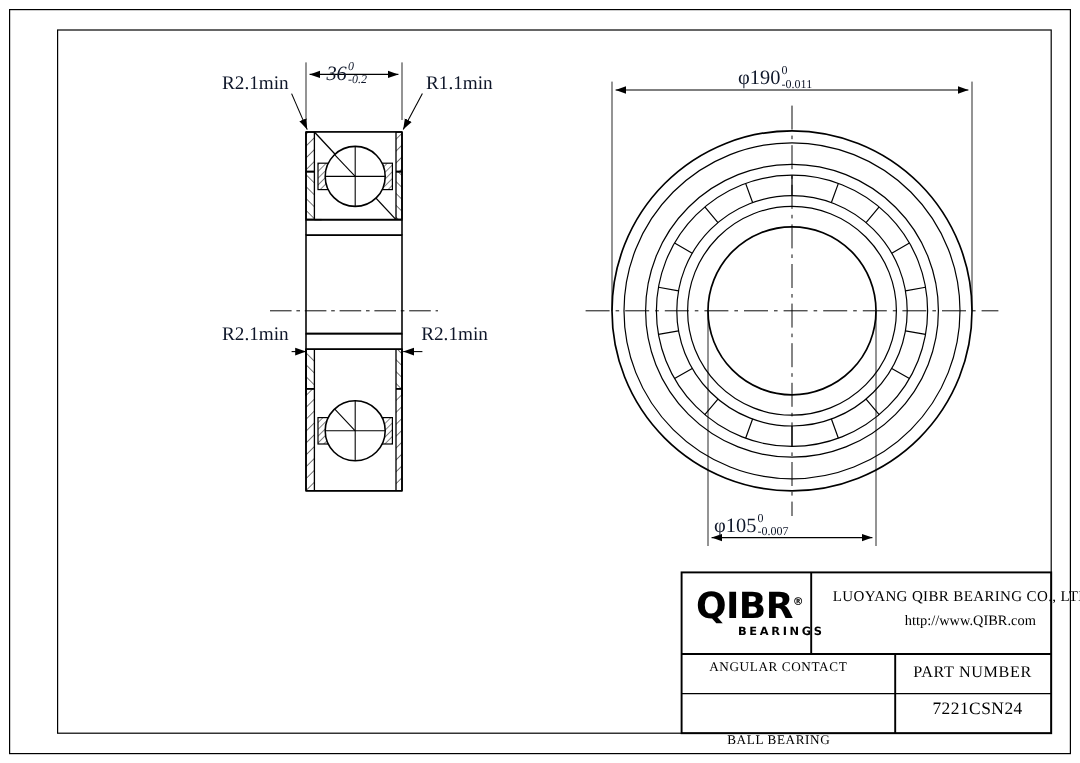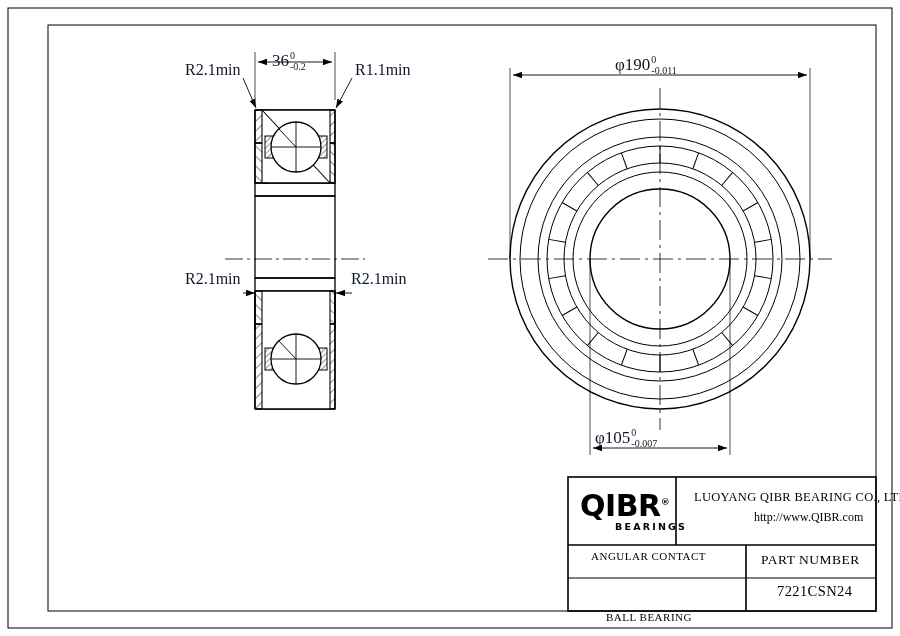--- a/index.html
+++ b/index.html
@@ -244,21 +244,21 @@
   <g>
     <rect x="568" y="477" width="308" height="134" fill="none" stroke="#000" stroke-width="1.6"></rect>
     <path d="M568,545 L876,545" stroke="#000" stroke-width="1.6"></path>
     <path d="M676,477 L676,545" stroke="#000" stroke-width="1.6"></path>
     <path d="M746,545 L746,611" stroke="#000" stroke-width="1.6"></path>
     <path d="M568,578 L746,578" stroke="#000" stroke-width="1"></path>
     <path d="M746,578 L876,578" stroke="#000" stroke-width="1"></path>
   </g>
 </svg>
 
-<div class="label dim-main" style="left:272px; top:52px;">
+<div class="label dim-main" style="left:272px; top:52px;font-style:italic;">
   <span>36</span><span class="tolstack"><span>0</span><span>-0.2</span></span>
 </div>
 
 <div class="label r-label" style="left:185px; top:62px;">R2.1min</div>
 <div class="label r-label" style="left:355px; top:62px;">R1.1min</div>
 <div class="label r-label" style="left:185px; top:271px;">R2.1min</div>
 <div class="label r-label" style="left:351px; top:271px;">R2.1min</div>
 
 <div class="label dim-main" style="left:615px; top:56px;">
   <span>φ</span><span>190</span><span class="tolstack"><span>0</span><span>-0.011</span></span>

